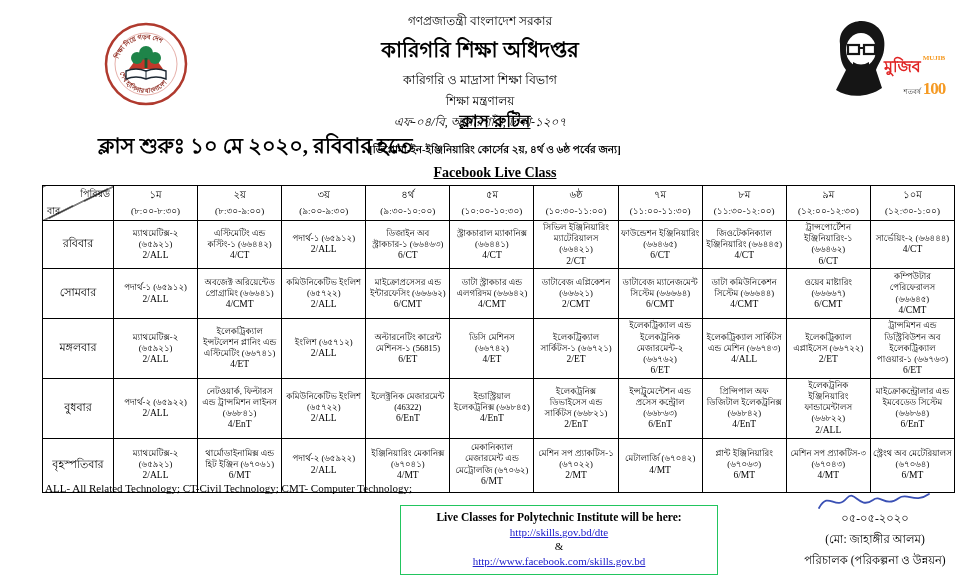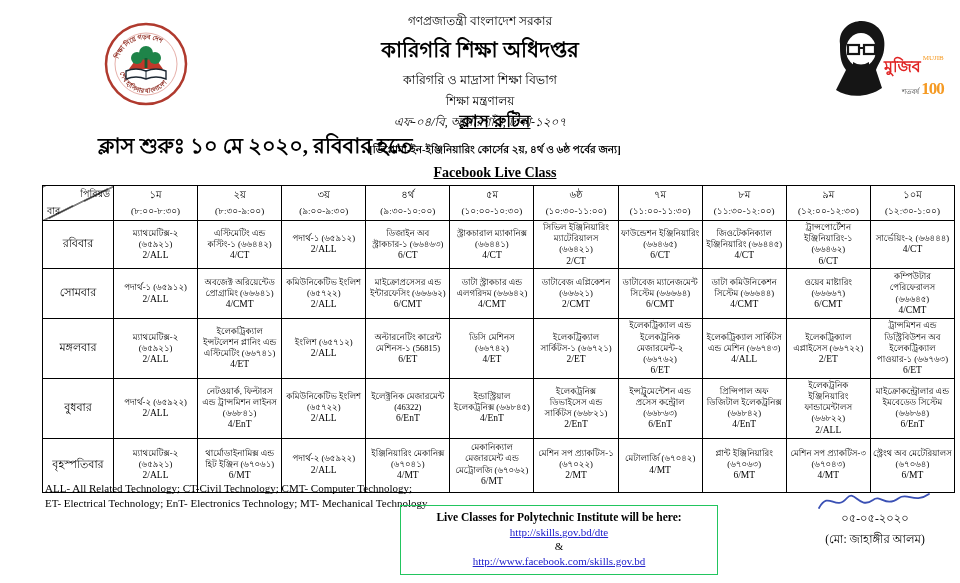--- a/index.html
+++ b/index.html
@@ -13,21 +13,21 @@
   .doc-header { position:absolute; top:12px; left:0; width:100%; text-align:center; }
   .gov-line   { font-size:12px; }
   .dept-title { font-size:21px; font-weight:bold; margin-top:2px; }
   .div-line   { font-size:12.5px; margin-top:2px; }
   .min-line   { font-size:12px; margin-top:1px; }
   .addr-line  { font-size:12px; margin-top:1px;font-style:italic; }
   .dte-logo   { position:absolute; left:104px; top:22px; }
   .mujib-logo { position:absolute; left:826px; top:16px; width:128px; height:90px; }
   .mujib-text { position:absolute; left:58px; top:38px; white-space:nowrap; }
   .mujib-bn   { color:#e02424; font-weight:bold; font-size:16px; }
-  .mujib-en   { color:#f59a23; font-weight:normal; font-size:7px; margin-left:2px; vertical-align:top; }
+  .mujib-en   { color:#f59a23; font-weight:bold; font-size:7px; margin-left:2px; vertical-align:top; }
   .mujib-row2 { margin-top:-2px; text-align:right; }
   .shoto      { color:#333; font-size:7px; margin-right:2px; }
   .hundred    { color:#f59a23; font-weight:bold; font-size:17px; letter-spacing:-1px; }
   
   .title-band     { position:absolute; top:108px; left:0; width:100%; height:76px; }
   .class-start    { position:absolute; left:98px; top:22px; font-size:21px; font-weight:bold; }
   .routine-block  { position:absolute; left:330px; width:330px; text-align:center; }
   .routine-title  { font-size:17px; font-weight:bold; text-decoration:underline; }
   .routine-sub    { font-size:10.5px; font-weight:bold; margin-top:6px; }
   .fb-live        { font-size:14px; font-weight:bold; text-decoration:underline; margin-top:6px; }
@@ -395,31 +395,31 @@
           <td>
             <div class="subj">স্ট্রেংথ অব মেটেরিয়ালস (৬৭০৬৪)</div>
             <div class="grp">6/MT</div>
           </td>
         </tr>
       </tbody>
   </table>
 
   <div class="legend">
     <div>ALL- All Related Technology; CT-Civil Technology; CMT- Computer Technology;</div>
-    <div>ET- Electrical Technology; EnT- Electronics Technology; MT- Mechanical Technology</div>
   </div>
 
   <div class="live-box">
     <div class="live-title">Live Classes for Polytechnic Institute will be here:</div>
     <a class="live-link" href="#">http://skills.gov.bd/dte</a>
     <div class="live-amp">&amp;</div>
     <a class="live-link" href="#">http://www.facebook.com/skills.gov.bd</a>
   </div>
 
   <div class="sig-block">
     <svg class="sig-svg" width="120" height="26" viewBox="0 0 120 26">
       <path d="M4,20 C14,2 20,24 32,10 C40,1 44,22 58,12 C66,6 70,20 84,10 C92,4 100,16 114,6" fill="none" stroke="#3a50b4" stroke-width="1.8" stroke-linecap="round"></path>
     </svg>
     <div class="sig-date">০৫-০৫-২০২০</div>
     <div class="sig-name">(মো: জাহাঙ্গীর আলম)</div>
+    <div class="sig-title">পরিচালক (পরিকল্পনা ও উন্নয়ন)</div>
   </div>
 
 </div>
 
 </body></html>

